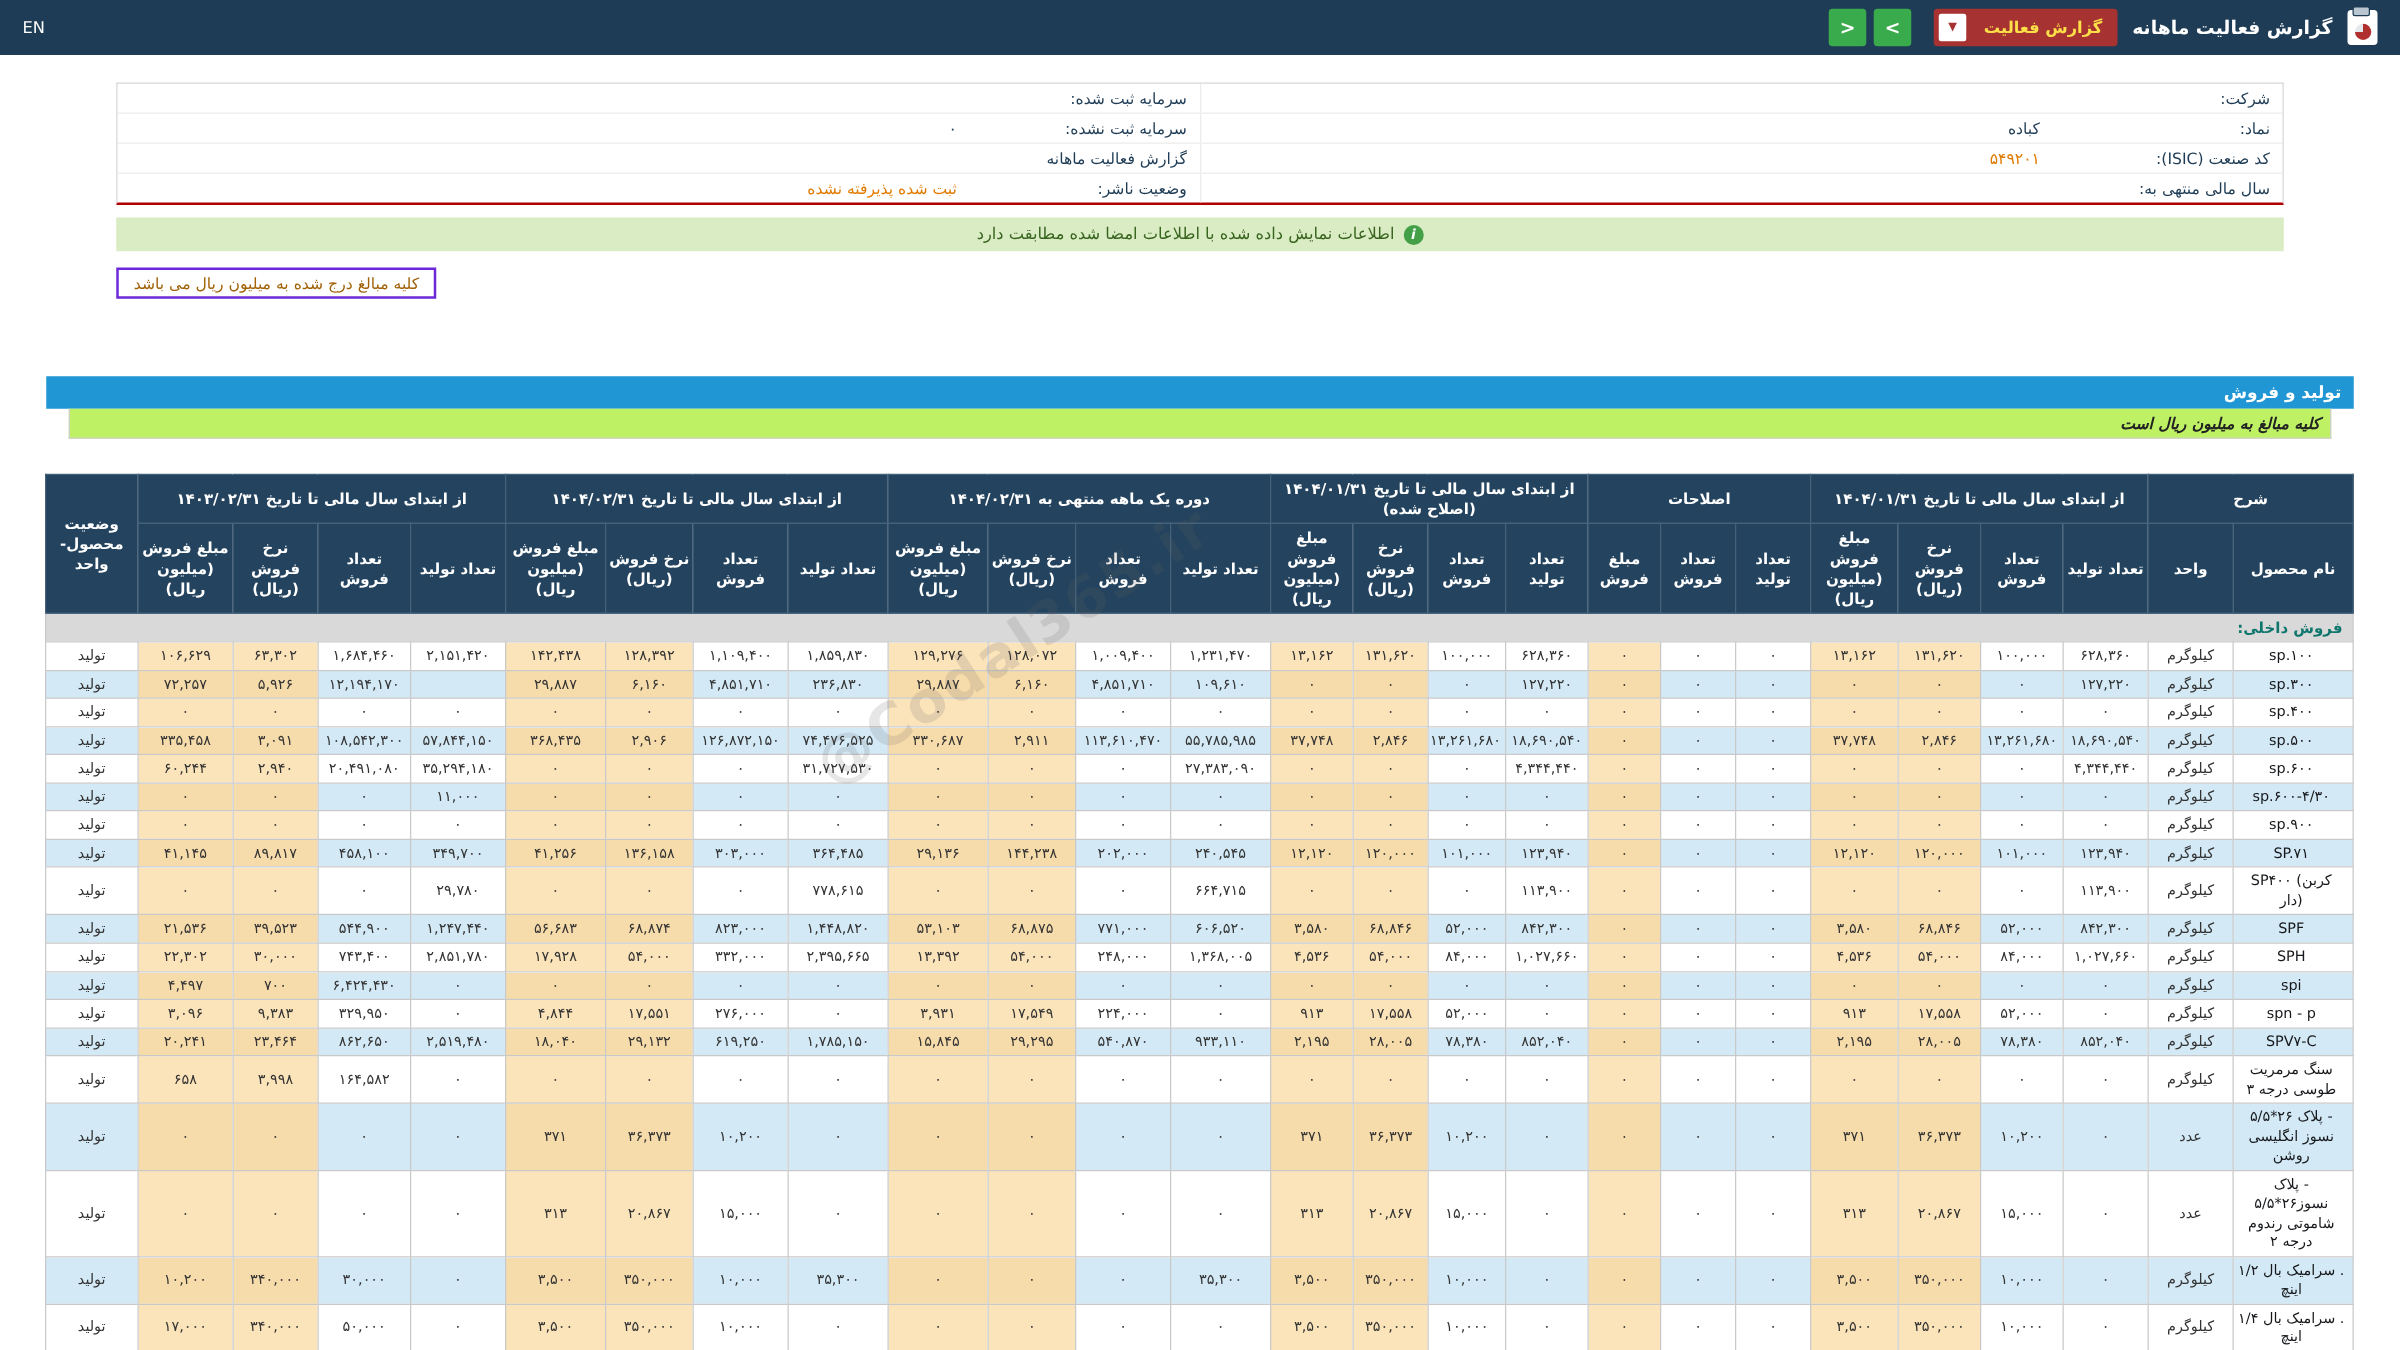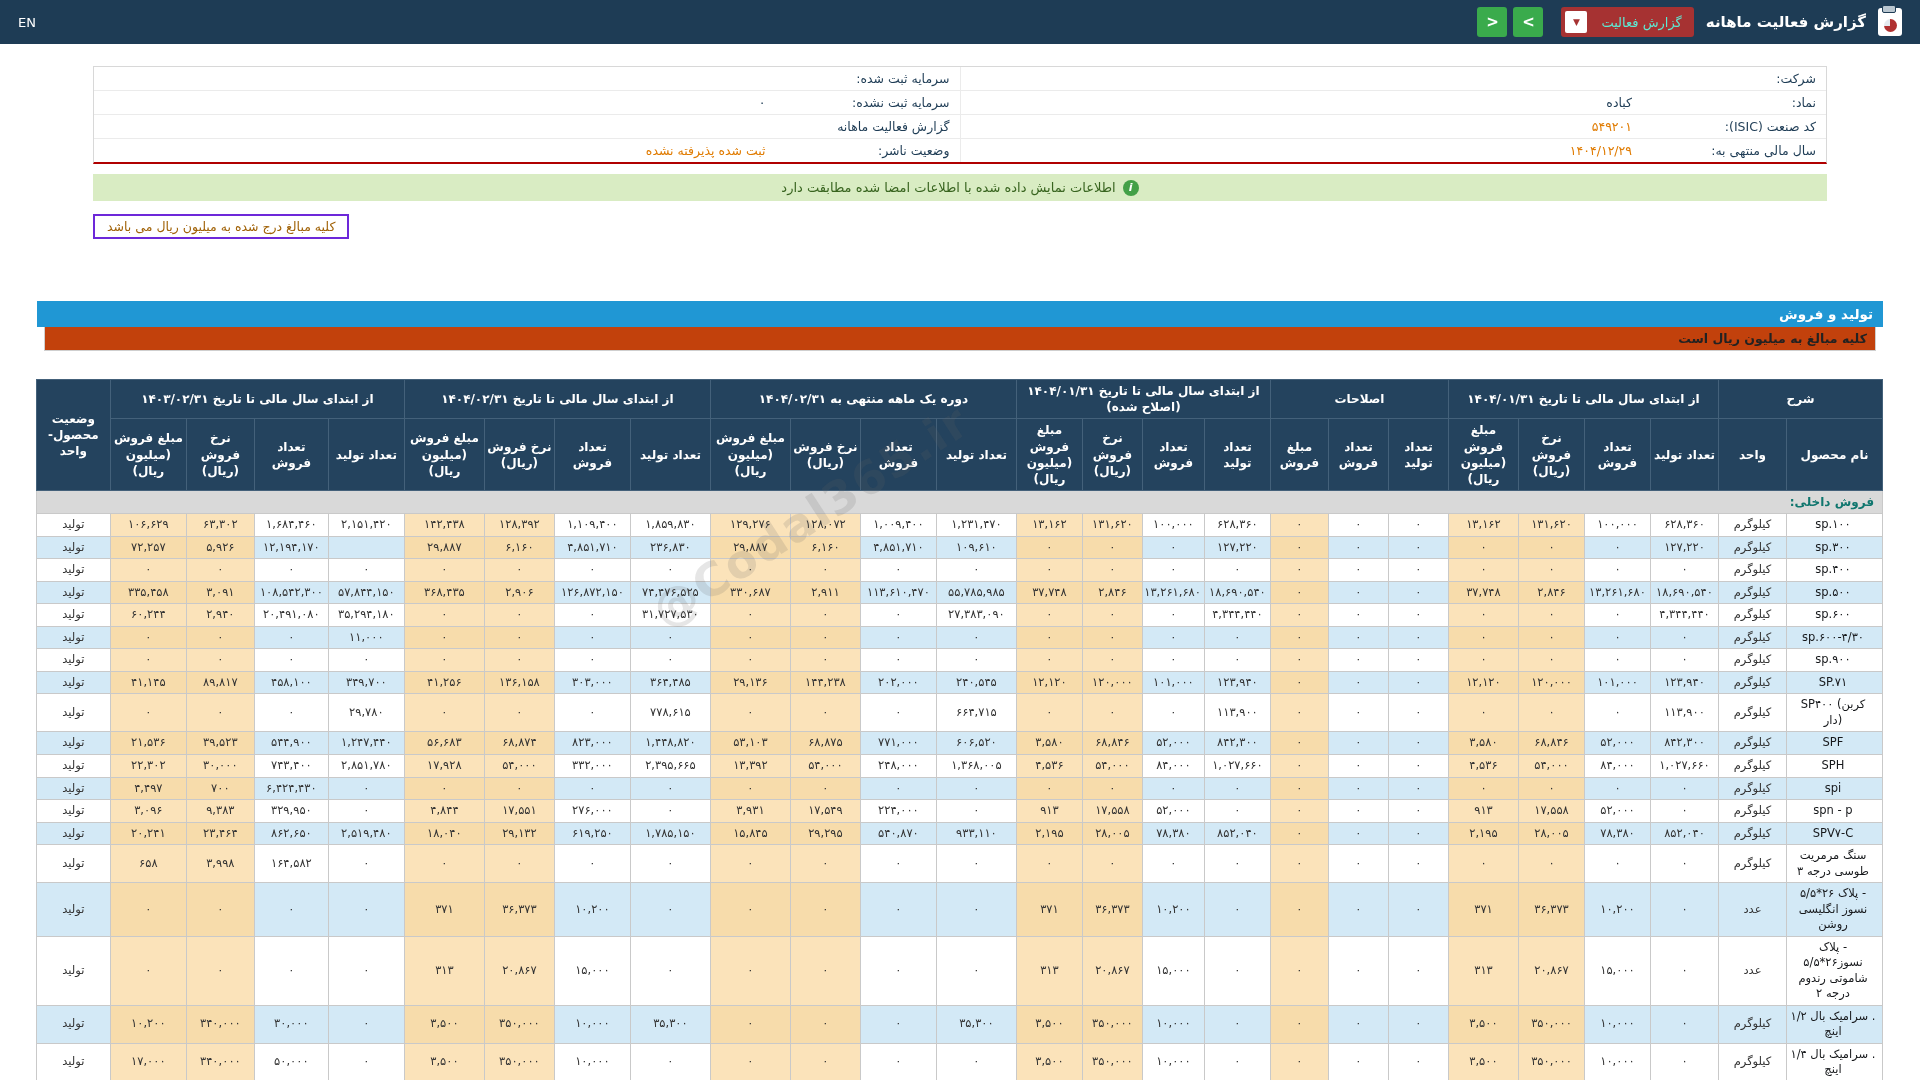--- a/index.html
+++ b/index.html
@@ -12,21 +12,21 @@
     justify-content:space-between;padding:0 18px;}
   .topbar-right{display:flex;align-items:center;gap:12px;}
   .report-icon{width:24px;height:28px;position:relative;background:#fff;border-radius:3px;flex:0 0 auto;}
   .report-icon::before{content:"";position:absolute;top:-3px;right:6px;width:12px;height:6px;
     background:#b9c6d0;border:1px solid #1e3c55;border-radius:2px;}
   .report-icon::after{content:"";position:absolute;bottom:4px;right:5px;width:13px;height:13px;
     border-radius:50%;background:conic-gradient(#b03030 0 75%,#e4e9ee 75% 100%);}
   .page-title{color:#fff;font-weight:bold;font-size:15px;}
   .report-btn{display:flex;align-items:center;background:#a63232;border-radius:3px;height:30px;
     padding:0 4px 0 4px;cursor:pointer;gap:6px;}
-  .report-btn .lbl{color:#5eead4;font-size:13px;font-weight:normal;padding:0 8px;white-space:nowrap;}
+  .report-btn .lbl{color:#fde047;font-size:13px;font-weight:bold;padding:0 8px;white-space:nowrap;}
   .report-btn .caret{width:22px;height:22px;background:#fff;border-radius:2px;color:#a63232;
     font-size:9px;display:flex;align-items:center;justify-content:center;}
   .nav-group{display:flex;gap:6px;margin-right:6px;}
   .nav-btn{width:30px;height:30px;background:#3aab4c;border-radius:3px;color:#fff;font-weight:bold;
     font-size:15px;display:flex;align-items:center;justify-content:center;cursor:pointer;}
   .lang{color:#fff;font-size:13px;cursor:pointer;}
   
   .info-box{margin:22px 93px 0;border:1px solid #d8d8d8;border-bottom:2px solid #b00000;background:#fff;}
   .info-row{display:flex;border-bottom:1px solid #ebebeb;min-height:23px;align-items:center;font-size:12.5px;}
   .info-row:last-child{border-bottom:none;}
@@ -39,22 +39,22 @@
   .sign-bar{margin:10px 93px 0;background:#d9ecc3;height:27px;display:flex;align-items:center;
     justify-content:center;gap:7px;font-size:13px;color:#38641f;}
   .info-i{width:16px;height:16px;border-radius:50%;background:#43a047;color:#fff;font-size:11px;
     font-weight:bold;font-style:italic;display:flex;align-items:center;justify-content:center;flex:0 0 auto;}
   
   .note-wrap{margin:13px 93px 0;display:flex;justify-content:flex-end;}
   .note-box{border:2px solid #6d28d9;padding:3px 12px;font-size:12.5px;color:#a16207;background:#fff;}
   
   .section-bar{margin:62px 37px 0;background:#2097d4;color:#fff;font-weight:bold;font-size:13.5px;
     padding:5px 10px;}
-  .amount-row{margin:0 44px;border:1px solid #cfcfcf;border-top:none;padding:4px 8px;font-weight:bold;
-    font-size:12.5px;color:#222;background:#c2410c;}
+  .amount-row{margin:0 55px;border:1px solid #cfcfcf;border-top:none;padding:4px 8px;font-weight:bold;
+    font-size:12.5px;color:#222;background:#bef264;font-style:italic;}
   
   .table-wrap{margin:28px 37px 0;position:relative;}
   table.prod{width:100%;border-collapse:collapse;table-layout:fixed;}
   table.prod th{background:#24435e;color:#fff;font-weight:bold;border:1px solid #44617a;
     padding:3px 2px;font-size:12px;line-height:1.35;white-space:pre-line;}
   table.prod td{border:1px solid #c9c9c9;padding:3px 3px;text-align:center;color:#333;
     font-size:11.5px;line-height:1.35;overflow:hidden;}
   table.prod tr.alt td{background:#d3e9f6;}
   table.prod td.tan{background:#fbe3ba;}
   table.prod tr.alt td.tan{background:#f7dcab;}
@@ -107,21 +107,20 @@
         <span class="i-label">کد صنعت (ISIC):</span>
         <span class="i-value"><span class="accent">۵۴۹۲۰۱</span></span>
       </div>
       <div class="info-half left">
         <span class="i-label">گزارش فعالیت ماهانه</span>
       </div>
     </div>
     <div class="info-row">
       <div class="info-half right">
         <span class="i-label">سال مالی منتهی به:</span>
-        <span class="i-value"><span class="accent">۱۴۰۴/۱۲/۲۹</span></span>
       </div>
       <div class="info-half left">
         <span class="i-label">وضعیت ناشر:</span>
         <span class="i-value"><span class="accent">ثبت شده پذیرفته نشده</span></span>
       </div>
     </div>
   </div>
 
 <div class="sign-bar">
   <span class="info-i">i</span>

